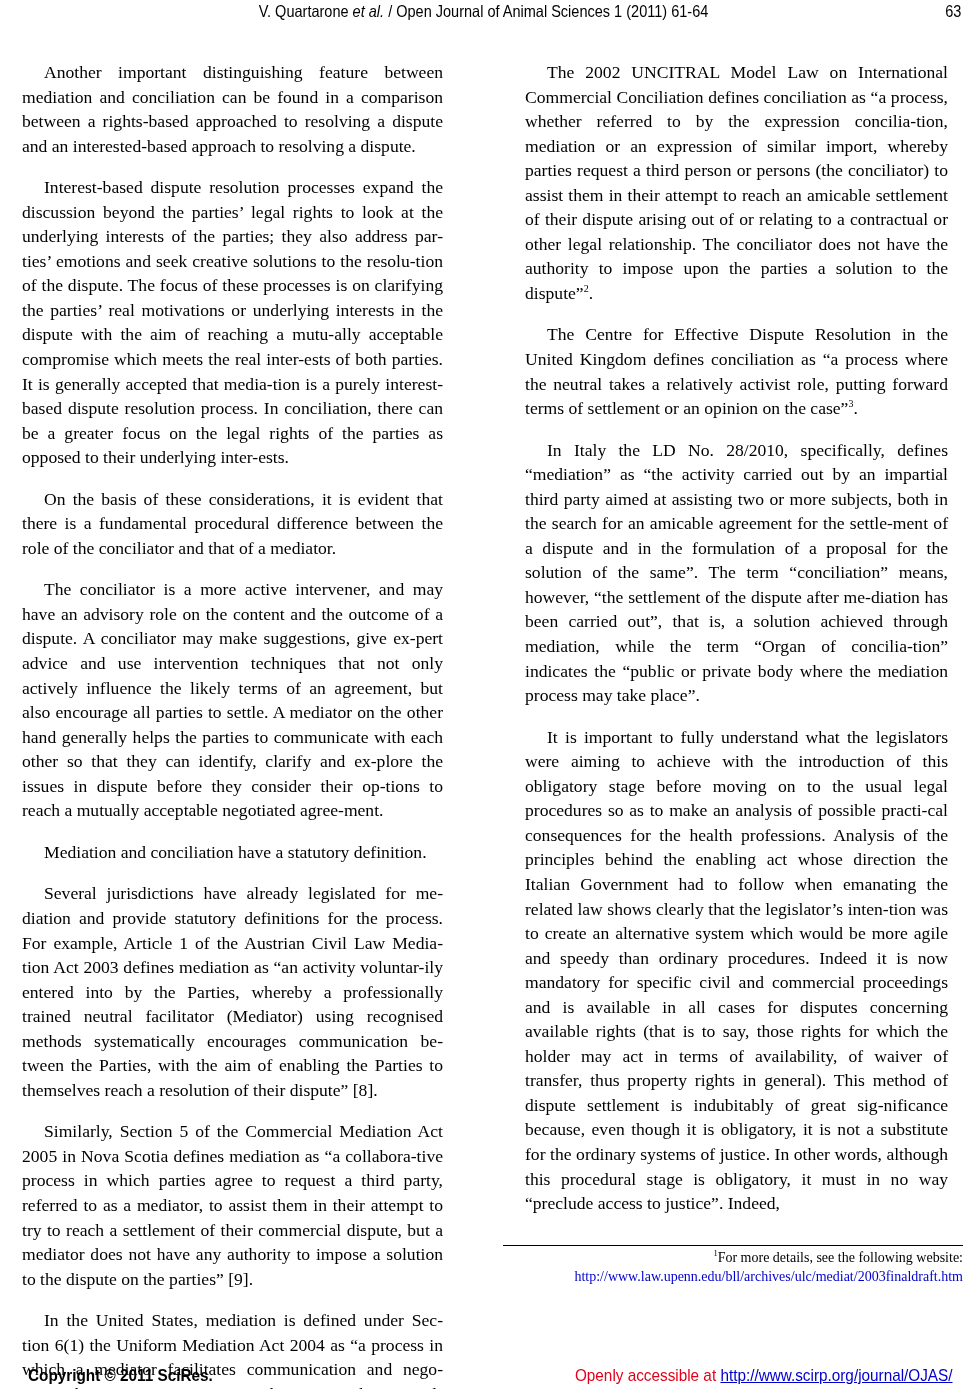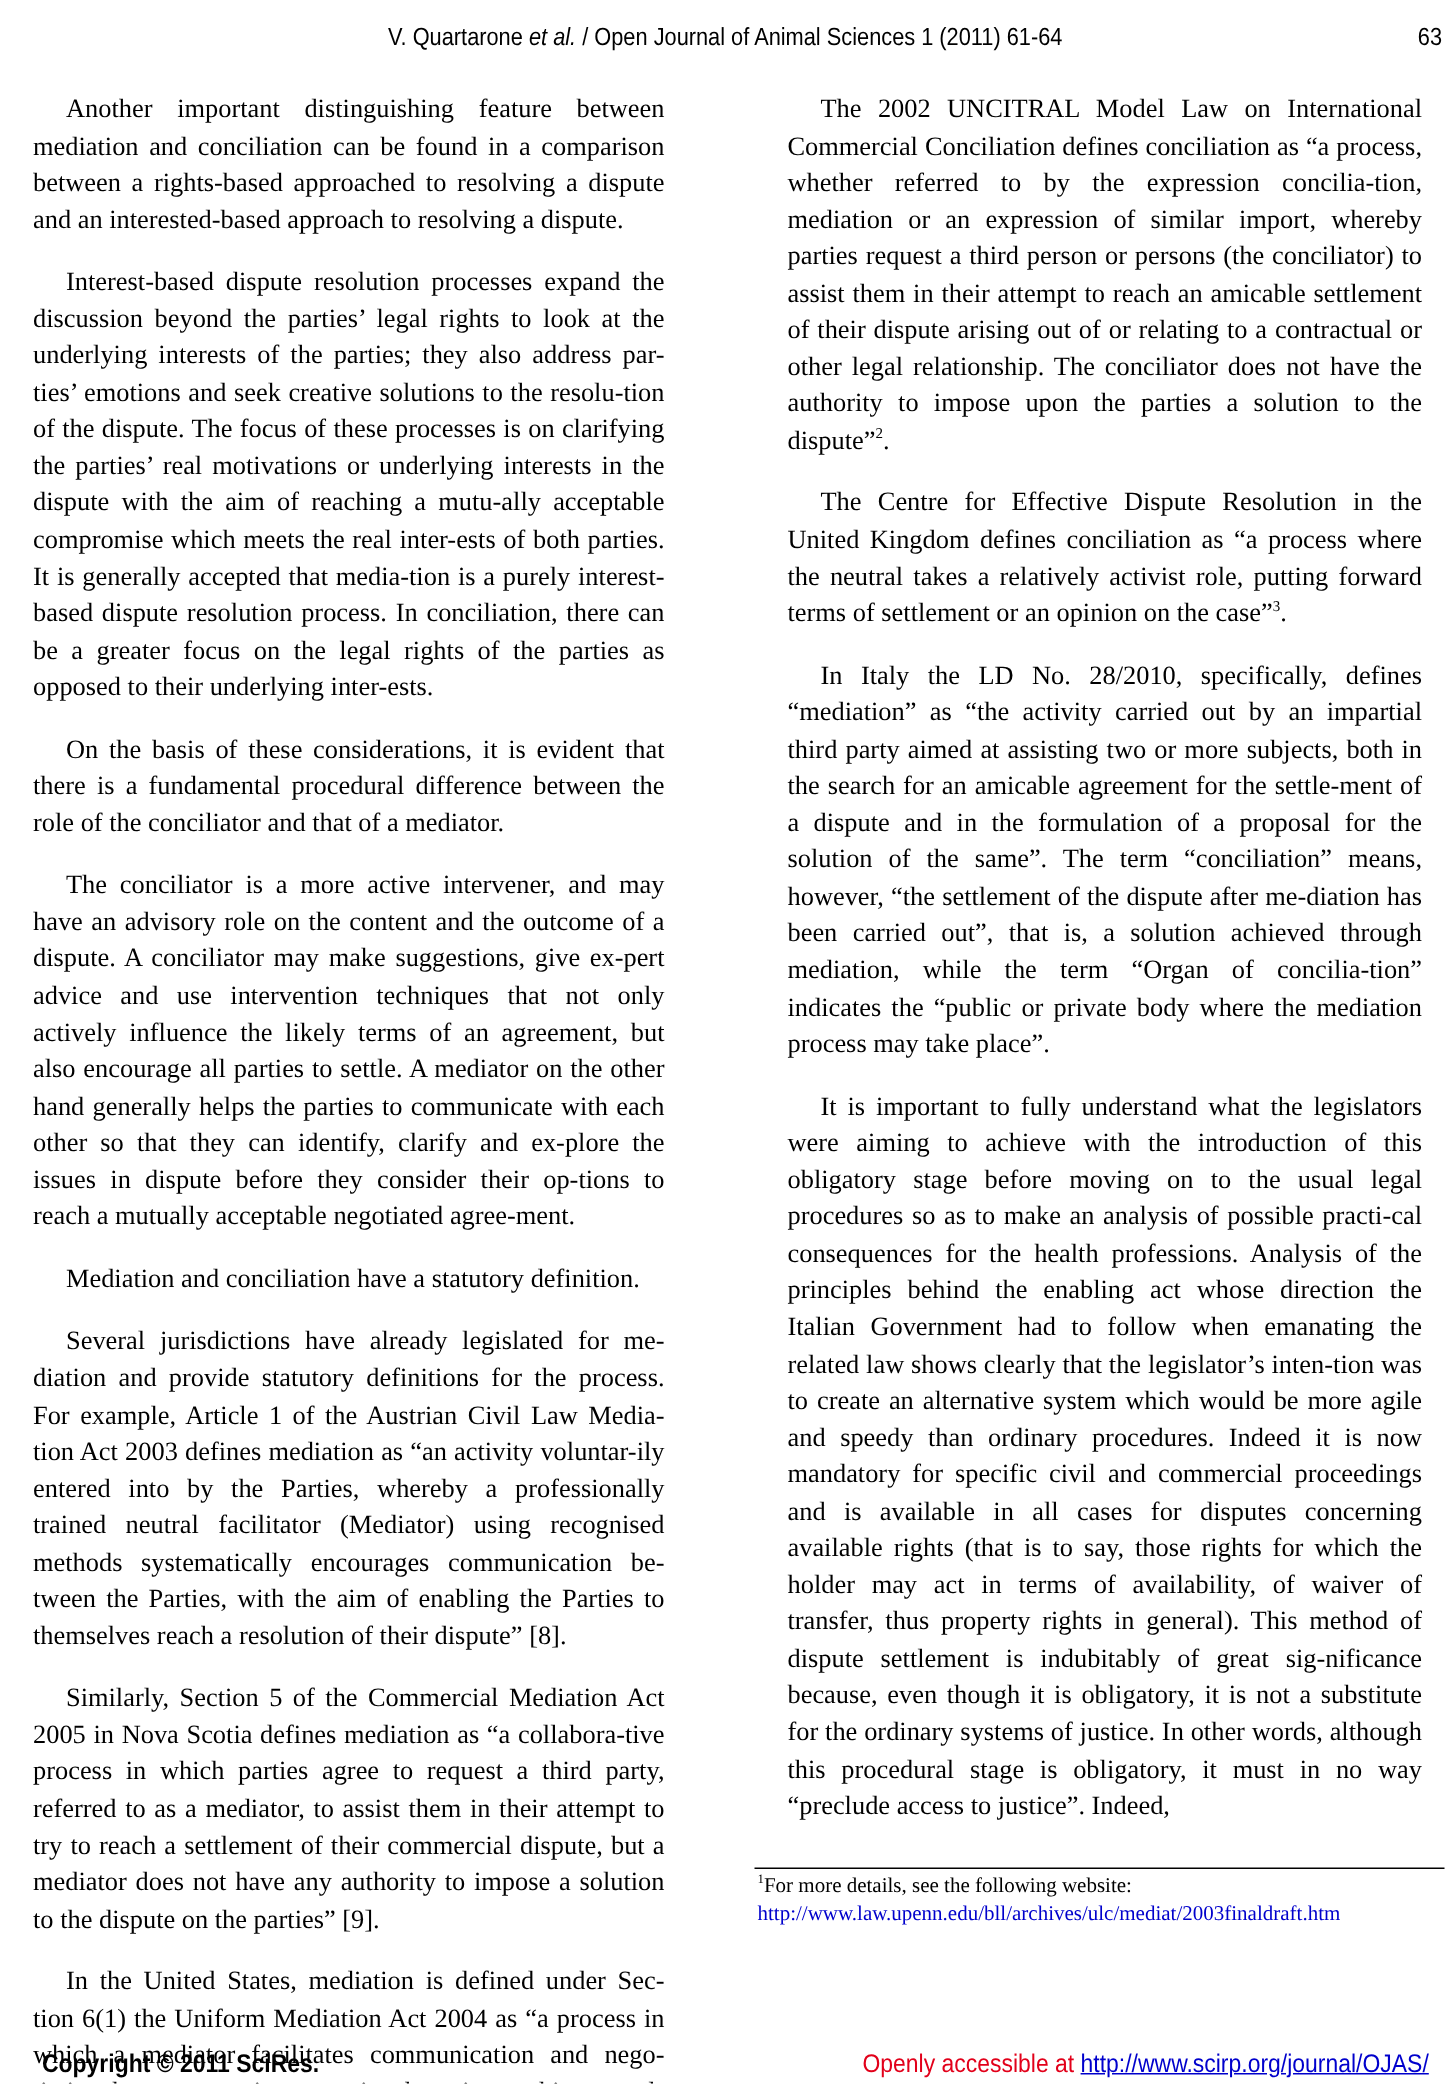--- a/index.html
+++ b/index.html
@@ -1,27 +1,27 @@
 <!DOCTYPE html>
 <html><head>
 <meta charset="utf-8">
 <style>
   html, body { margin:0; padding:0; background:#ffffff; }
   body { width:967px; height:1389px; position:relative; overflow:hidden; color:#000; }
-  .header { position:absolute; top:0; left:0; width:967px; height:26px; font-family:"Liberation Sans", sans-serif; font-size:16.5px;margin-top:14px; }
+  .header { position:absolute; top:0; left:0; width:967px; height:26px; font-family:"Liberation Sans", sans-serif; font-size:16.5px; }
   .header .running-title { position:absolute; left:0; width:967px; top:2px; text-align:center; transform:scaleX(0.88); transform-origin:center; }
   .header .page-num { position:absolute; right:6px; top:2px; transform:scaleX(0.88); transform-origin:right; }
   .col { position:absolute; top:43px; font-family:"Liberation Serif", serif; font-size:17.6px; line-height:24.55px; text-align:justify; }
   .col.left { left:5px; width:455px; }
   .col.right { left:508px; width:457px; }
   .col p { margin:17px; text-indent:22px; hyphens:none; }
   .col p.cont { text-indent:0; }
   sup { font-size:10px; line-height:0; vertical-align:super; }
   .footnotes { position:absolute; left:503px; top:1245px; width:460px; border-top:1.2px solid #000; padding-top:3px; font-family:"Liberation Serif", serif; font-size:14px; line-height:18.5px; }
-  .footnotes .fn { white-space:nowrap; padding-left:2px; }
+  .footnotes .fn { white-space:nowrap; padding-left:2px;text-align:right; }
   .footnotes sup { font-size:8.5px; }
   a.link { color:#0000cc; }
   .footer { position:absolute; left:0; top:1366px; width:967px; height:22px; font-family:"Liberation Sans", sans-serif; font-size:17px; }
   .footer .copyright { position:absolute; left:28px; top:0; font-weight:bold; transform:scaleX(0.9); transform-origin:left; }
   .footer .access { position:absolute; right:14px; top:0; transform:scaleX(0.9); transform-origin:right; }
   .footer .access .lead { color:#e2001a; }
   .footer .access a { color:#0000cc; text-decoration:underline; }
 </style>
 </head>
 <body>

